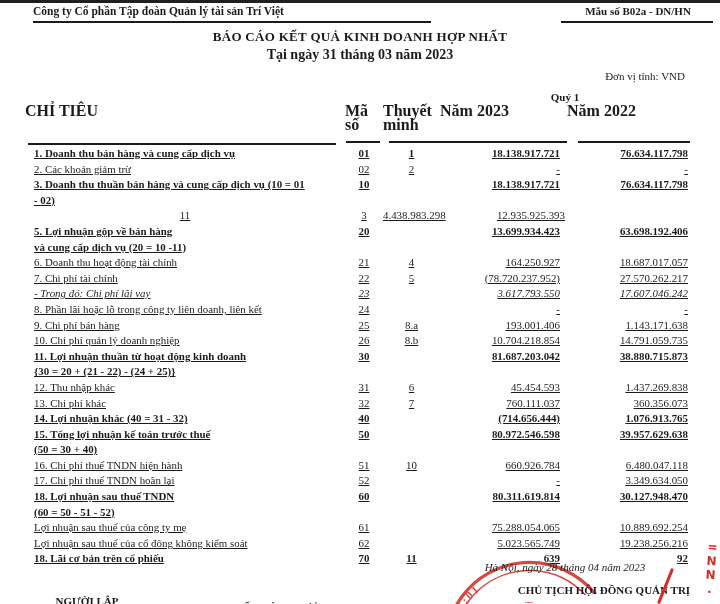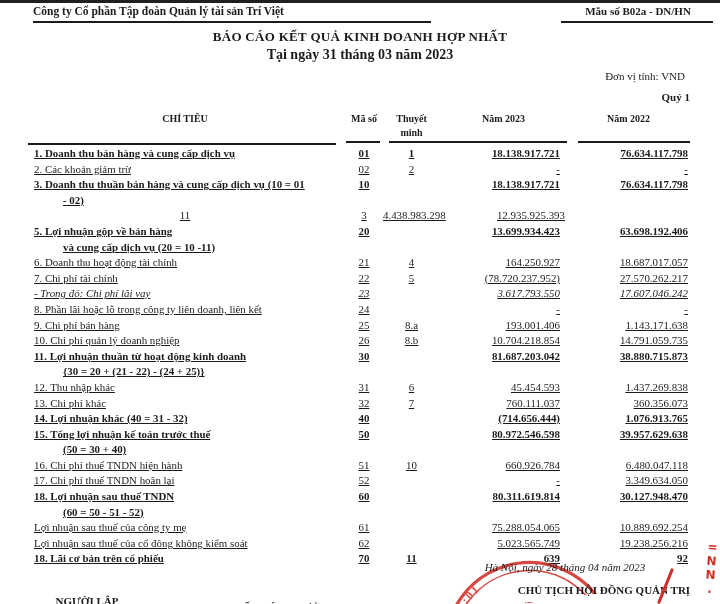--- a/index.html
+++ b/index.html
@@ -10,37 +10,37 @@
   }
   .abs{position:absolute;}
   .topline{top:0;left:0;width:720px;height:3px;background:#1f1f1f;}
   .company{top:5px;left:33px;font-weight:bold;font-size:11.5px;white-space:nowrap;}
   .company-rule{top:21px;left:33px;width:398px;height:2px;background:#1b1b1b;}
   .form-no{top:5px;left:563px;width:150px;text-align:center;font-weight:bold;font-size:11px;white-space:nowrap;}
   .form-rule{top:21px;left:561px;width:152px;height:2px;background:#1b1b1b;}
   .title{top:29px;left:0;width:720px;text-align:center;font-weight:bold;font-size:13px;letter-spacing:.3px;}
   .subtitle{top:47px;left:0;width:720px;text-align:center;font-weight:bold;font-size:14px;}
   .unit{top:70px;left:435px;width:250px;text-align:right;font-size:11px;}
-  .period{top:91px;left:440px;width:250px;text-align:right;font-weight:bold;font-size:11px;}
+  .period{top:91px;left:440px;width:250px;text-align:center;font-weight:bold;font-size:11px;}
   .thead{
-    top:112px;left:25px;width:665px;display:grid;
+    top:104px;left:25px;width:665px;display:grid;
     grid-template-columns:320px 38px 57px 127px 123px;
-    font-weight:bold;font-size:10px;text-align:center;line-height:14px;
+    font-weight:bold;font-size:16px;line-height:14px;
   }
   .rule{height:2px;background:#1a1a1a;top:141px;}
   .rule.r1{left:28px;width:308px;top:143px;}
   .rule.r2{left:346px;width:34px;}
   .rule.r3{left:389px;width:178px;}
   .rule.r4{left:578px;width:112px;}
   .tbody{top:146px;left:25px;width:665px;font-size:10.9px;line-height:15.6px;}
   .row{display:grid;grid-template-columns:320px 38px 57px 127px 123px;align-items:start;text-decoration:underline;}
   .row.bold{font-weight:bold;}
   .row.italic{font-style:italic;}
   .c-label{padding-left:9px;white-space:nowrap;}
-  .c-label .l2{white-space:nowrap;margin-left:29px;}
+  .c-label .l2{white-space:nowrap;}
   .c-code{text-align:center;}
   .c-note{text-align:center;}
   .c-y23{text-align:right;padding-right:7px;}
   .c-y22{text-align:right;padding-right:2px;}
   .date-line{top:561px;left:430px;width:270px;text-align:center;font-style:italic;font-size:11px;z-index:3;}
   .sig{font-weight:bold;font-size:11px;z-index:3;white-space:nowrap;}
   .sig.preparer{top:586px;left:37px;width:100px;text-align:center;margin-top:9px;}
   .sig.accountant{top:586px;left:223px;width:125px;text-align:center;margin-top:15px;}
   .sig.chairman{top:584px;left:504px;width:200px;text-align:center;}
   .stamp{top:553px;left:430px;z-index:1;opacity:.88;transform:rotate(-8deg);}

